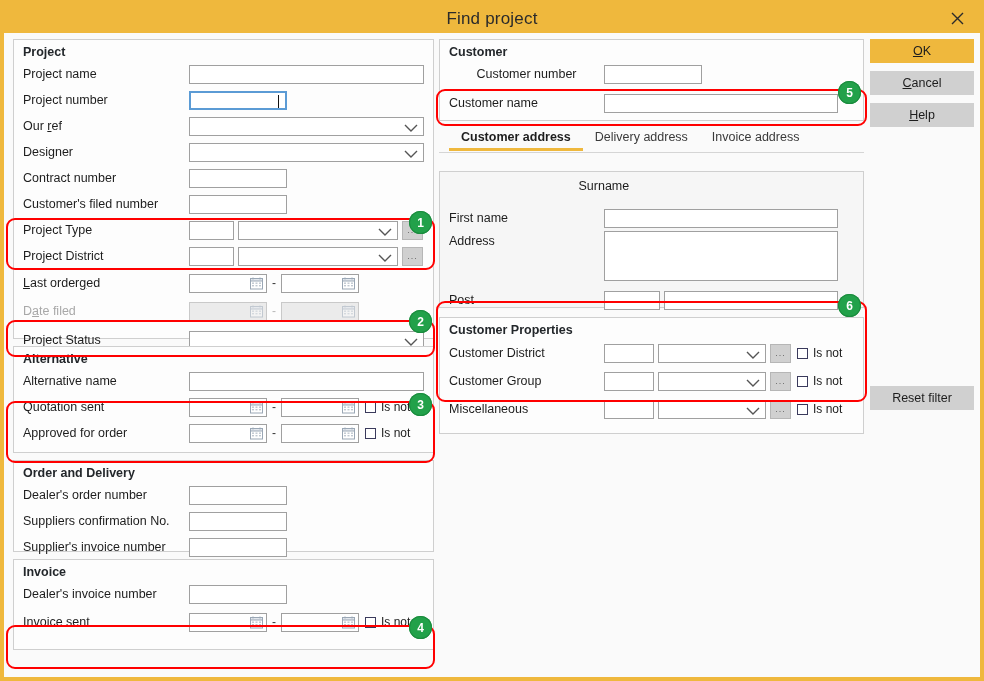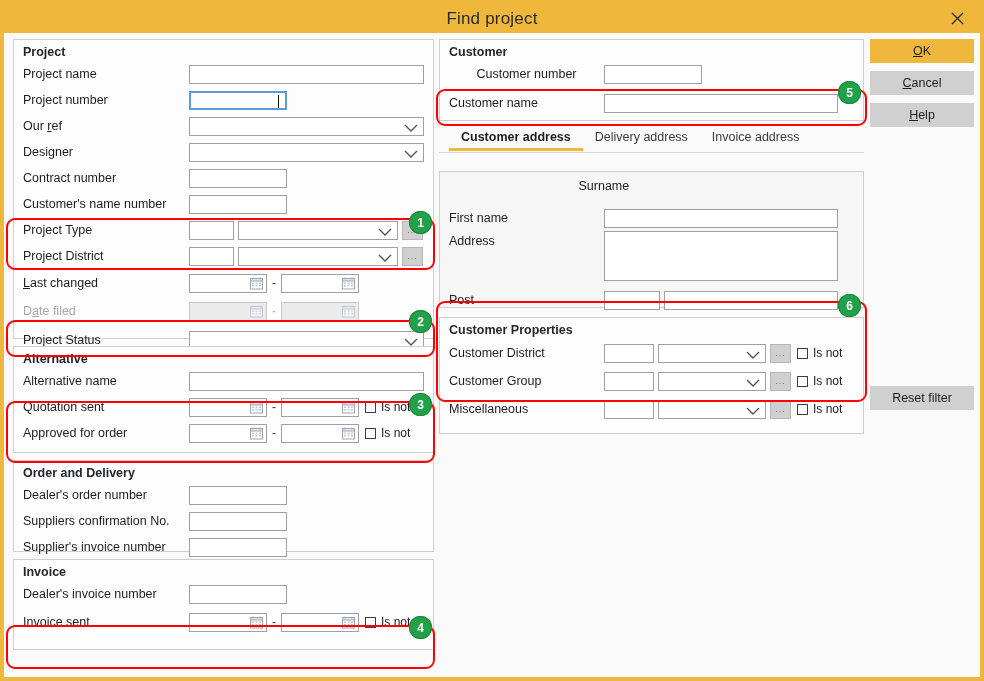--- a/index.html
+++ b/index.html
@@ -160,21 +160,21 @@
                 </svg></span>
           </span>
         </div>
 
         <div class="row">
           <span class="lbl">Contract number</span>
           <span class="tb" style="width:98px;"></span>
         </div>
 
         <div class="row">
-          <span class="lbl">Customer's name number</span>
+          <span class="lbl">Customer's filed number</span>
           <span class="tb" style="width:98px;"></span>
         </div>
 
         <div class="row">
           <span class="lbl">Project Type</span>
           <span class="tb" style="width:45px;"></span>
           <span class="combo" style="width:160px;margin-left:4px;">
             <span class="chev"><svg width="14" height="10" viewBox="0 0 14 10">
                   <path d="M1 2 L7 8 L13 2" stroke="#555" stroke-width="1.4" fill="none"></path>
                 </svg></span>
@@ -187,21 +187,21 @@
           <span class="tb" style="width:45px;"></span>
           <span class="combo" style="width:160px;margin-left:4px;">
             <span class="chev"><svg width="14" height="10" viewBox="0 0 14 10">
                   <path d="M1 2 L7 8 L13 2" stroke="#555" stroke-width="1.4" fill="none"></path>
                 </svg></span>
           </span>
           <span class="dotsbtn" style="margin-left:4px;">...</span>
         </div>
 
         <div class="row" style="height:28px;">
-          <span class="lbl"><u>L</u><span>ast chan</span><u>g</u><span>ed</span></span>
+          <span class="lbl"><u>L</u><span>ast order</span><u>g</u><span>ed</span></span>
           <span class="datefield">
             <span class="cal"><svg width="13" height="13" viewBox="0 0 13 13">
                   <rect x="0.5" y="1.5" width="12" height="10.5" fill="#fff" stroke="#9aa7b5"></rect>
                   <rect x="0.5" y="1.5" width="12" height="2.5" fill="#e3e8ee" stroke="#9aa7b5"></rect>
                   <path d="M3 0.5 L3 2.5 M10 0.5 L10 2.5" stroke="#9aa7b5"></path>
                   <g fill="#bfc7d0">
                     <rect x="2" y="5.5" width="2" height="1.4"></rect>
                     <rect x="5.5" y="5.5" width="2" height="1.4"></rect>
                     <rect x="9" y="5.5" width="2" height="1.4"></rect>
                     <rect x="2" y="8" width="2" height="1.4"></rect>

